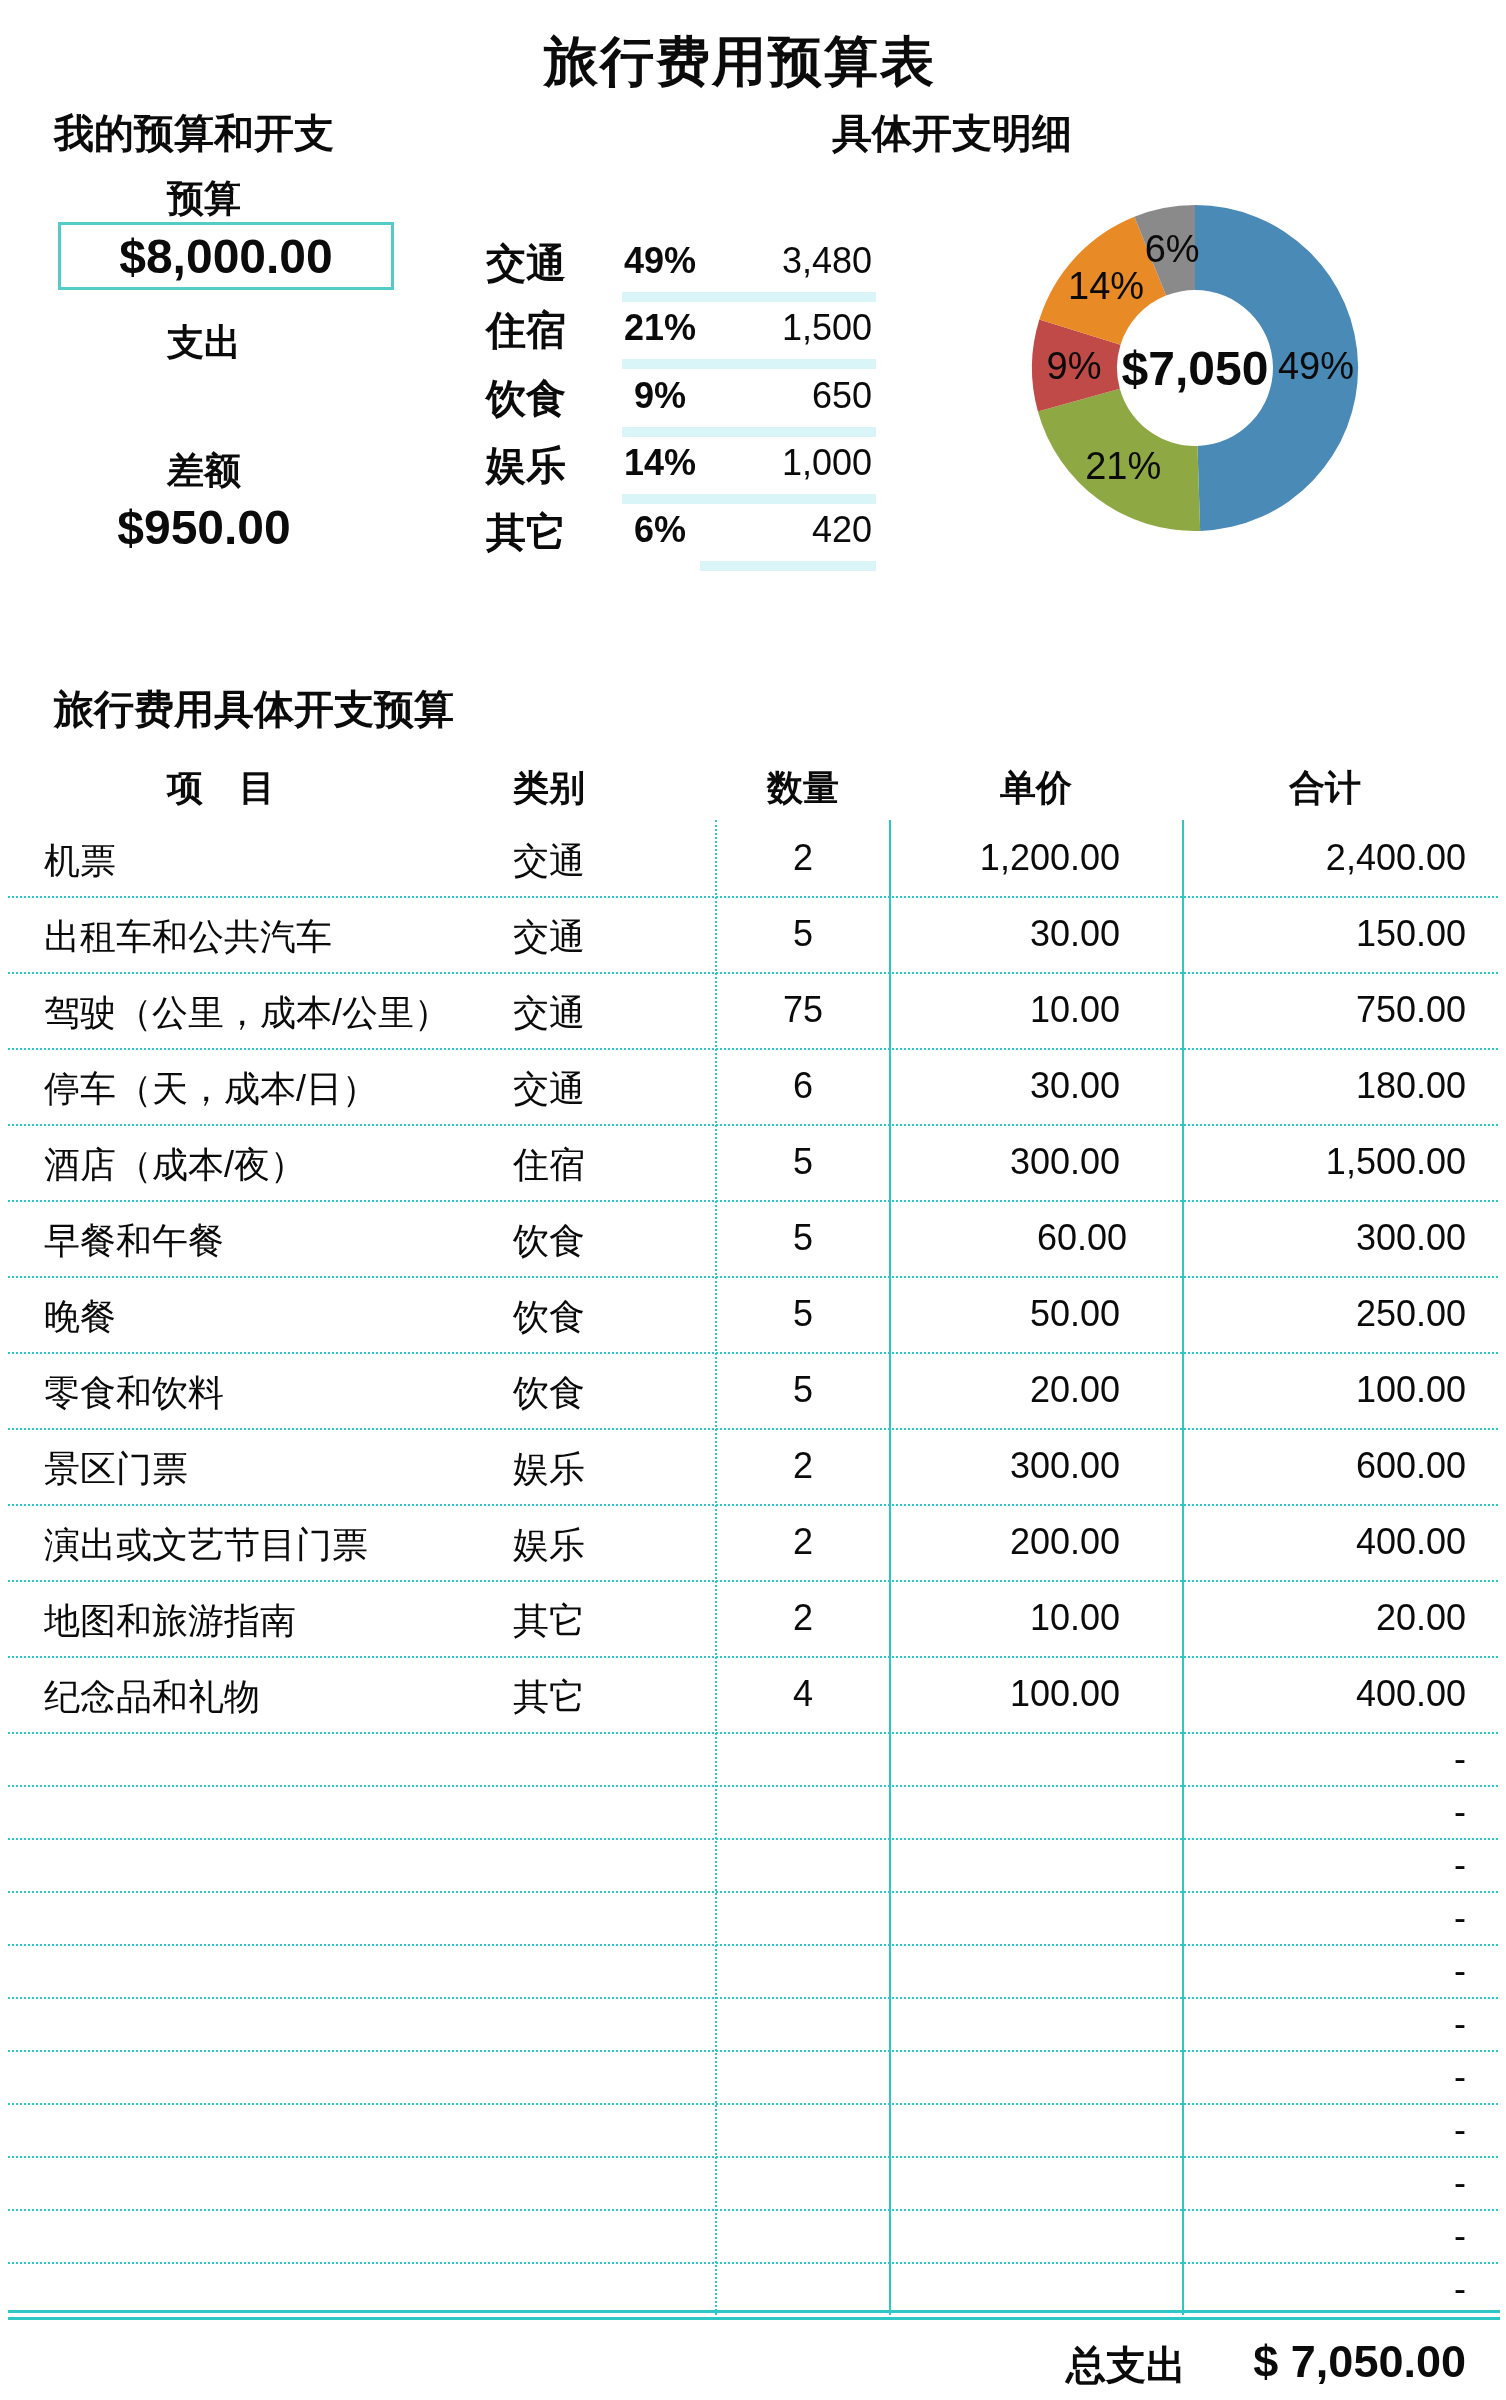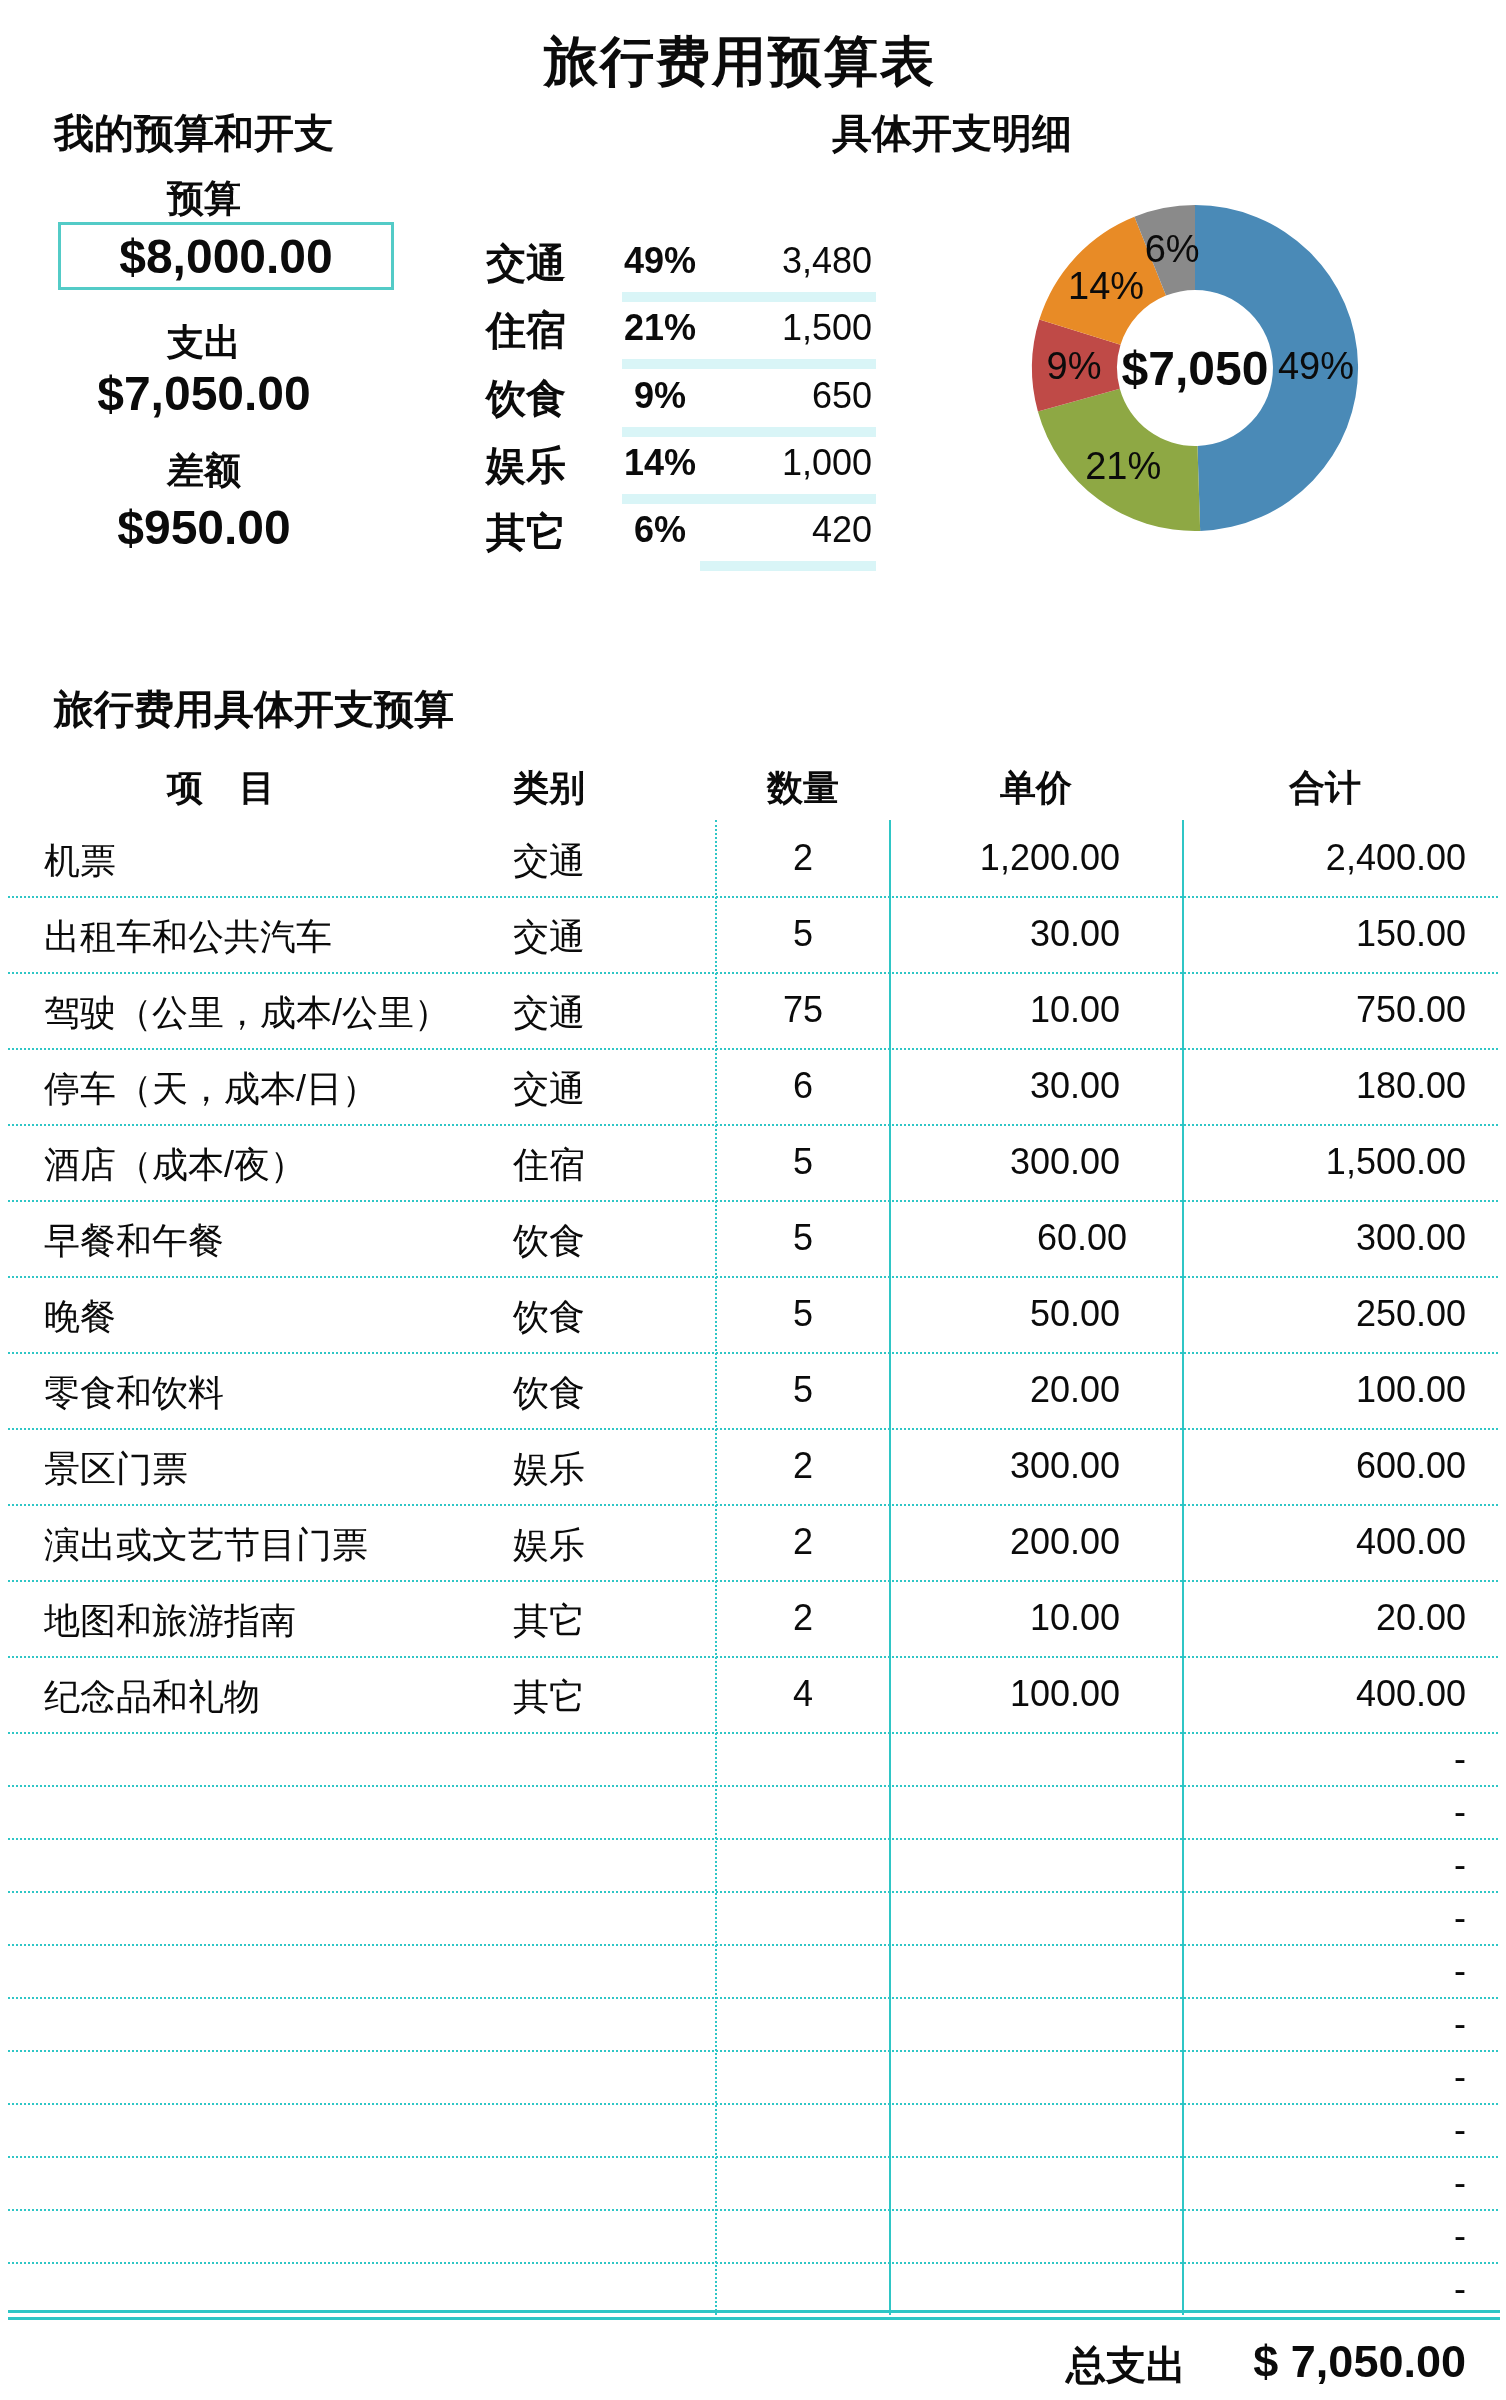--- a/index.html
+++ b/index.html
@@ -34,21 +34,20 @@
 <body>
 
 <div class="page">
 
   <div class="abs sec-head" style="left:54px;top:106px;">我的预算和开支</div>
 
   <div class="abs page-title">旅行费用预算表</div>
   <div class="abs sum-label" style="top:174px;">预算</div>
   <div class="abs budget-box">$8,000.00</div>
   <div class="abs sum-label" style="top:318px;">支出</div>
-  <div class="abs sum-money" style="top:366px;">$7,050.00</div>
   <div class="abs sum-label" style="top:446px;">差额</div>
   <div class="abs sum-money" style="top:500px;">$950.00</div>
 
   <div class="abs sec-head" style="left:602px;top:106px;width:700px;text-align:center;">具体开支明细</div>
   <div id="breakdown-rows">
       <div class="abs bd-label" style="left:486px;top:236px;">交通</div>
       <div class="abs bd-pct" style="left:614px;top:240px;">49%</div>
       <div class="abs bd-amt" style="left:716px;top:240px;">3,480</div>
       <div class="abs bd-bar" style="left:622px;top:292px;width:254px;"></div>
       <div class="abs bd-label" style="left:486px;top:303px;">住宿</div>

